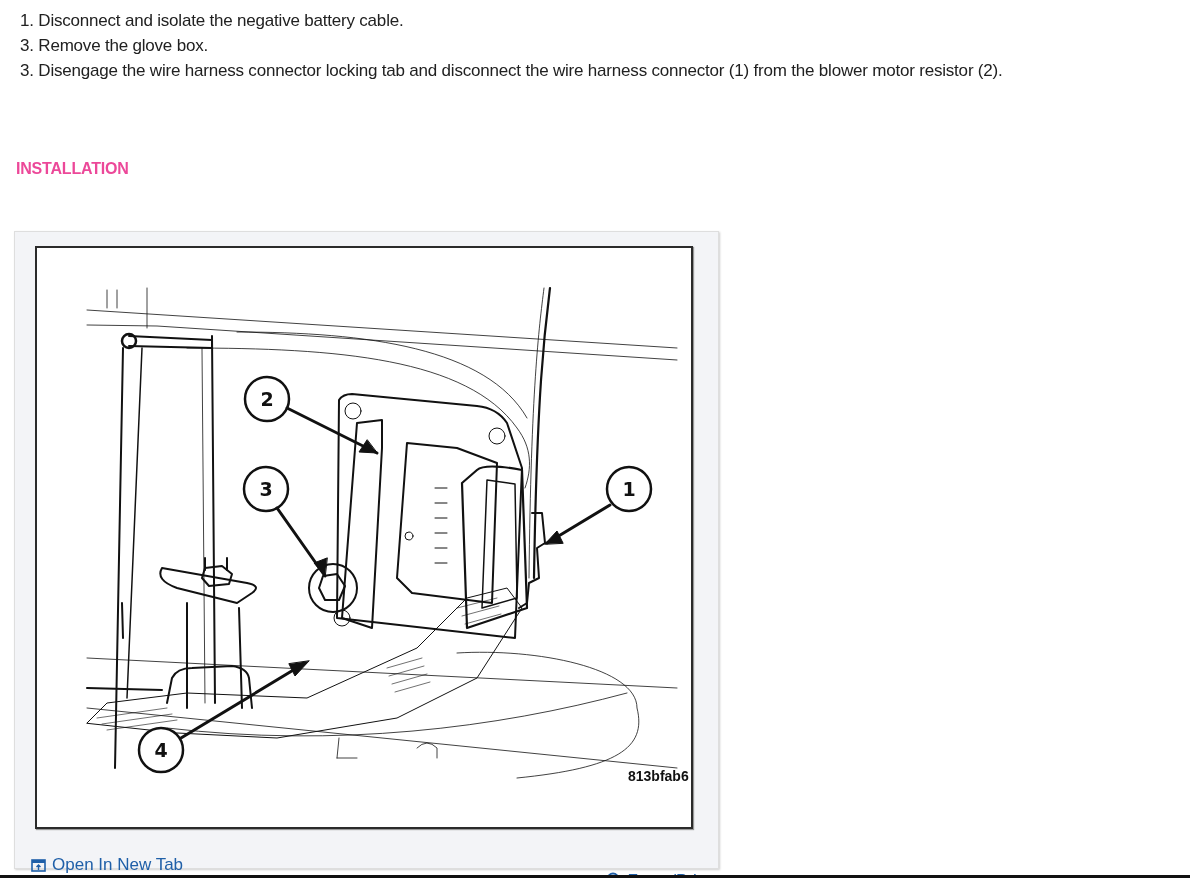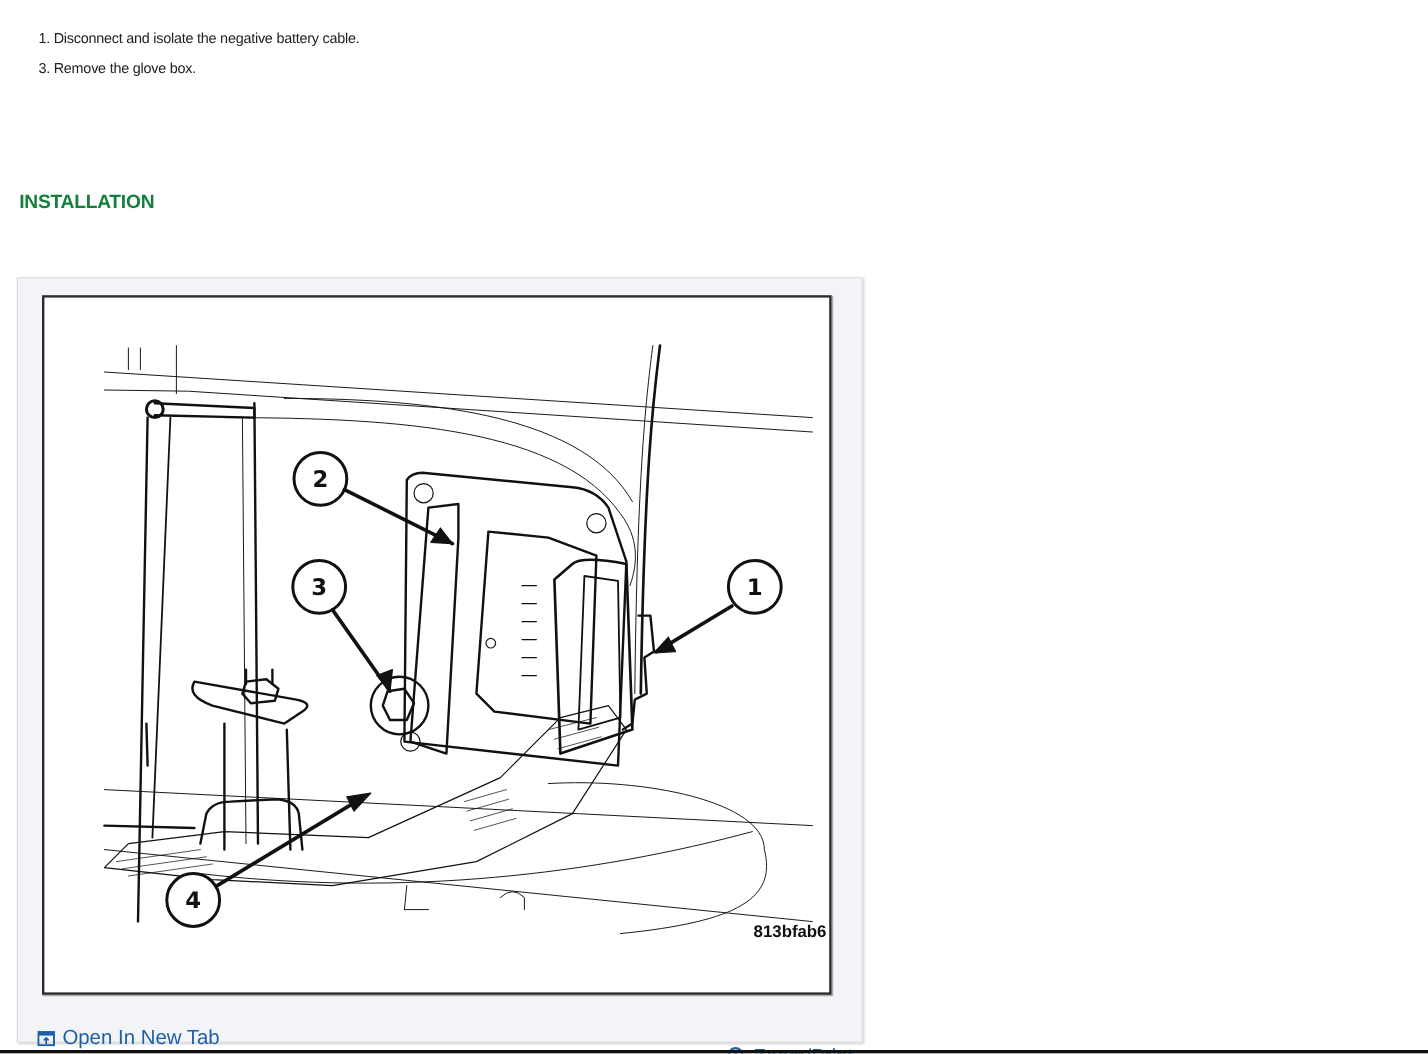--- a/index.html
+++ b/index.html
@@ -1,42 +1,43 @@
 <!DOCTYPE html>
 <html><head>
 <meta charset="utf-8">
 <style>
   html, body { margin:0; padding:0; background:#ffffff; }
   body { width:1190px; height:878px; position:relative; overflow:hidden;
          font-family:"Liberation Sans", sans-serif; color:#212121; }
-  .steps { position:absolute; left:20px; top:8px; margin:12px; padding:0; list-style:none;
-           font-size:12px; line-height:25px; letter-spacing:-0.2px; }
+  .steps { position:absolute; left:20px; top:8px; margin:0; padding:0; list-style:none;
+           font-size:17px; line-height:25px; letter-spacing:-0.2px; }
   .steps li { white-space:nowrap; }
   .link { color:#1f5fa8; text-decoration:none; cursor:pointer; }
   .section-title { position:absolute; left:16px; top:160px; font-size:16px; font-weight:bold;
-                   color:#15803d; letter-spacing:-0.2px; }
+                   color:#ec4899; letter-spacing:-0.2px; }
   .card { position:absolute; left:14px; top:231px; width:703px; height:636px;
           background:#f3f4f7; border:1px solid #dedede; box-shadow:1px 1px 2px #cfcfcf; }
   .figure { position:absolute; left:20px; top:14px; width:654px; height:579px;
             background:#ffffff; border:2px solid #2b2b2b; box-shadow:1px 1px 1px #999; }
   .figure svg { position:absolute; left:0; top:0; }
   .fig-id { position:absolute; left:552px; top:520px; font-size:14px; font-weight:bold; color:#111;padding-left:39px; }
   .card-footer { position:absolute; left:0; right:0; bottom:0; height:21px; }
   .open-tab { position:absolute; left:16px; top:8px; font-size:17px; color:#1f5fa8;
               display:flex; align-items:center; gap:6px; cursor:pointer; }
   .zoom-print { position:absolute; right:7px; top:24px; font-size:17px; color:#1f5fa8;
                 display:flex; align-items:center; gap:4px; cursor:pointer; }
   .bottom-bar { position:absolute; left:0; top:875px; width:1190px; height:3px; background:#111; }
 </style>
 </head>
 <body>
 
 <ol class="steps">
   <li><span>1. Disconnect and isolate the negative battery cable.</span></li>
   <li><span>3. Remove the glove box.</span></li>
+  <li><span>3. Disengage the wire harness connector locking tab and disconnect the wire harness connector (1) from the blower motor resistor (2).</span></li>
 </ol>
 
 <div class="section-title">INSTALLATION</div>
 
 <div class="card">
   <div class="figure">
     <svg width="654" height="579" viewBox="0 0 654 579" fill="none" stroke="#111" stroke-linecap="round" stroke-linejoin="round">
 
       <path d="M50 62 L640 100" stroke-width="0.8"></path>
       <path d="M50 77 L120 78 L640 112" stroke-width="0.8"></path>

